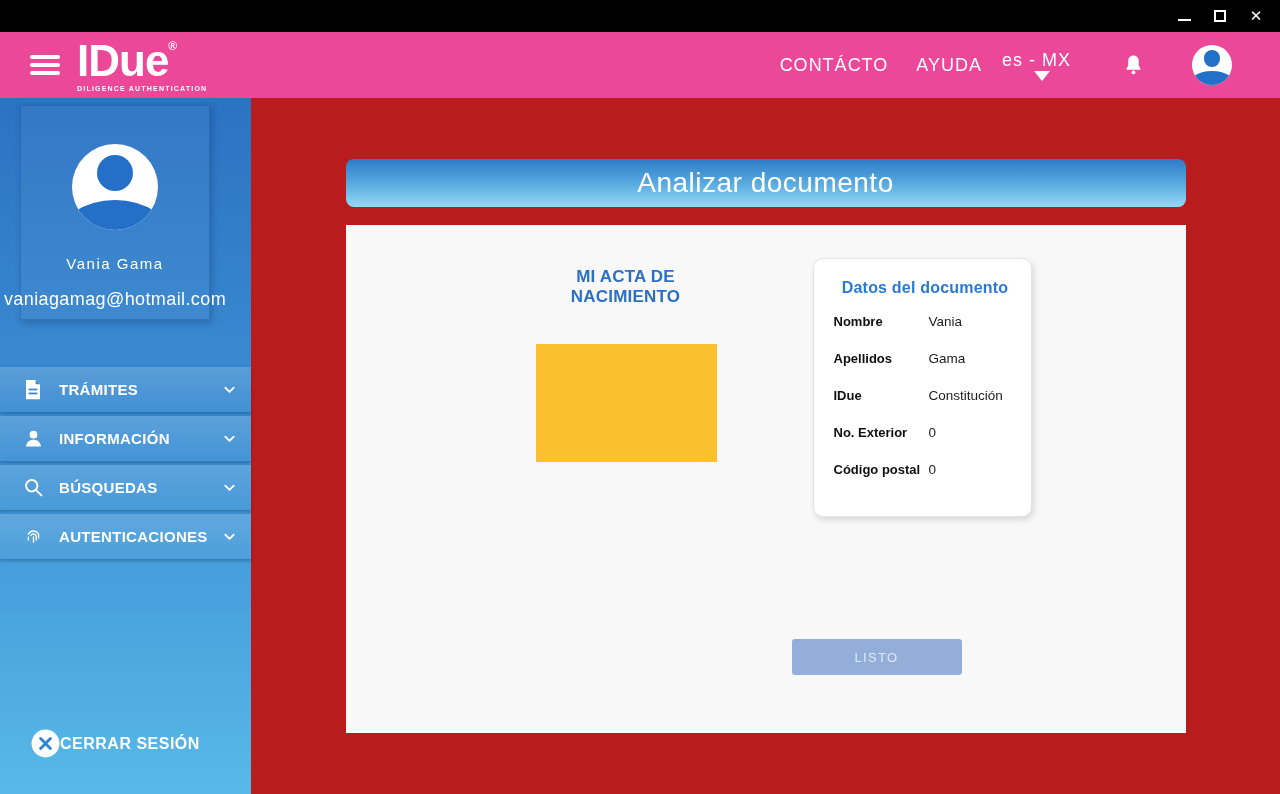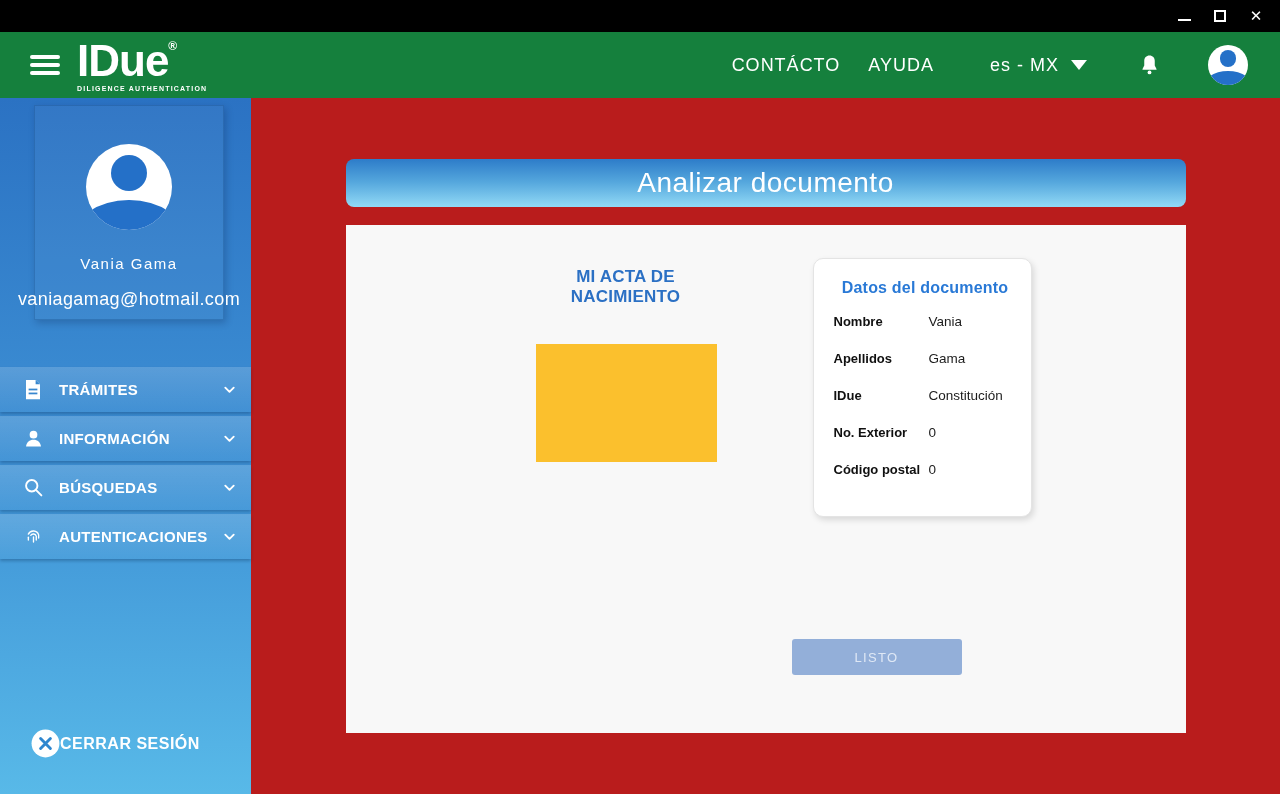--- a/index.html
+++ b/index.html
@@ -8,45 +8,45 @@
   .app { width:1280px; height:794px; display:flex; flex-direction:column; background:#fff; }
 
   
   .titlebar { height:32px; background:#000; display:flex; align-items:center; justify-content:flex-end; padding-right:16px; gap:20px; flex:0 0 auto; }
   .win-btn { display:inline-flex; align-items:center; justify-content:center; width:16px; height:16px; color:#fff; cursor:pointer; }
   .win-btn.min i { display:block; width:13px; height:0; border-bottom:2px solid #fff; margin-top:8px; }
   .win-btn.max i { display:block; width:12px; height:12px; border:2px solid #fff; }
   .win-btn.close { font-size:15px; line-height:16px; }
 
   
-  .navbar { height:66px; background:#15803d; display:flex; align-items:center; padding:0 0 0 30px; flex:0 0 auto; }
+  .navbar { height:66px; background:#ec4899; display:flex; align-items:center; padding:0 16px 0 30px; flex:0 0 auto; }
   .hamburger { width:30px; cursor:pointer; display:flex; flex-direction:column; gap:4px; }
   .hamburger i { display:block; height:4px; background:#fff; border-radius:2px; }
   .logo { margin-left:17px; color:#fff; line-height:1; cursor:default; }
   .logo-line { font-size:44px; font-weight:700; letter-spacing:-1px; }
   .logo-line sup { font-size:12px; font-weight:700; vertical-align:26px; letter-spacing:0; }
   .logo-sub { font-size:7px; letter-spacing:1.2px; margin-top:2px; font-weight:700; }
   .nav-right { margin-left:auto; display:flex; align-items:center; padding-right:32px; }
   .nav-link { color:#fff; font-size:18px; letter-spacing:1px; cursor:pointer; text-decoration:none; }
   .nav-link + .nav-link { margin-left:28px; }
-  .lang { margin-left:56px; color:#fff; font-size:18px; letter-spacing:1px; display:flex; align-items:center; cursor:pointer; }
+  .lang { margin-left:20px; color:#fff; font-size:18px; letter-spacing:1px; display:flex; align-items:center; cursor:pointer;flex-direction:column; }
   .lang .tri { width:0; height:0; border-left:8px solid transparent; border-right:8px solid transparent; border-top:10px solid #fff; margin-left:12px; }
   .bell { margin-left:52px; display:inline-flex; cursor:pointer; }
   .avatar { background:#fff; border-radius:50%; position:relative; overflow:hidden; }
   .avatar .head { position:absolute; background:#2470c8; border-radius:50%; width:42%; height:42%; left:29%; top:13%; }
   .avatar .torso { position:absolute; background:#2470c8; width:130%; height:90%; left:-15%; bottom:-55%; border-radius:50%; }
   .avatar.sm { width:40px; height:40px; margin-left:48px; cursor:pointer; }
   .avatar.lg { width:86px; height:86px; }
 
   
   .content-row { flex:1 1 auto; display:flex; height:696px; }
 
   
   .sidebar { width:251px; flex:0 0 251px; background:linear-gradient(180deg,#2b72c3 0%,#3f93d6 55%,#58b9e8 100%); position:relative; }
-  .profile-card { margin:7px 0 0 34px; width:190px; height:215px; display:flex; flex-direction:column; align-items:center; padding-top:38px; background:rgba(255,255,255,0.04); border:1px solid rgba(21,72,128,0.30); box-shadow:2px 3px 7px rgba(0,20,60,0.22); }
+  .profile-card { margin:7px 0 0 20px; width:190px; height:215px; display:flex; flex-direction:column; align-items:center; padding-top:38px; background:rgba(255,255,255,0.04); border:1px solid rgba(21,72,128,0.30); box-shadow:2px 3px 7px rgba(0,20,60,0.22); }
   .profile-name { margin-top:25px; color:#fff; font-size:15px; letter-spacing:1.5px; }
   .profile-email { margin-top:17px; color:#fff; font-size:18px; letter-spacing:0.4px; }
   .menu { margin-top:47px; display:flex; flex-direction:column; gap:4px; }
   .menu-item { height:45px; display:flex; align-items:center; padding:0 14px 0 22px; cursor:pointer;
                background:linear-gradient(180deg, rgba(255,255,255,0.17), rgba(255,255,255,0.03));
                box-shadow:0 2px 3px rgba(0,30,70,0.28); }
   .menu-ic { width:22px; display:inline-flex; justify-content:center; }
   .menu-label { margin-left:15px; color:#fff; font-size:15px; font-weight:700; letter-spacing:0.3px; white-space:nowrap; }
   .menu-item .chev { margin-left:auto; display:inline-flex; }
   .logout { position:absolute; left:31px; bottom:36px; display:flex; align-items:center; gap:0; cursor:pointer; }

